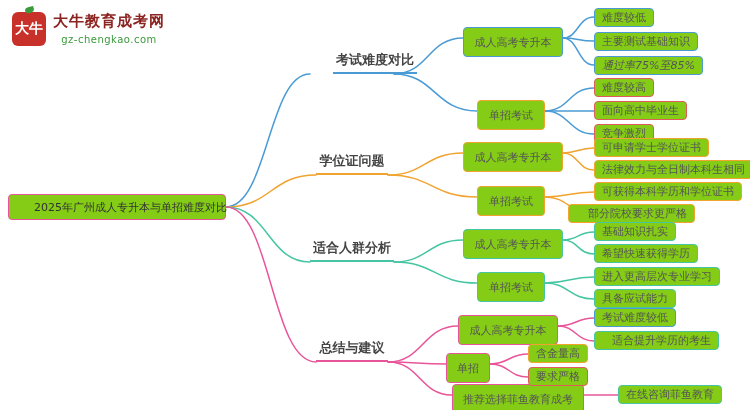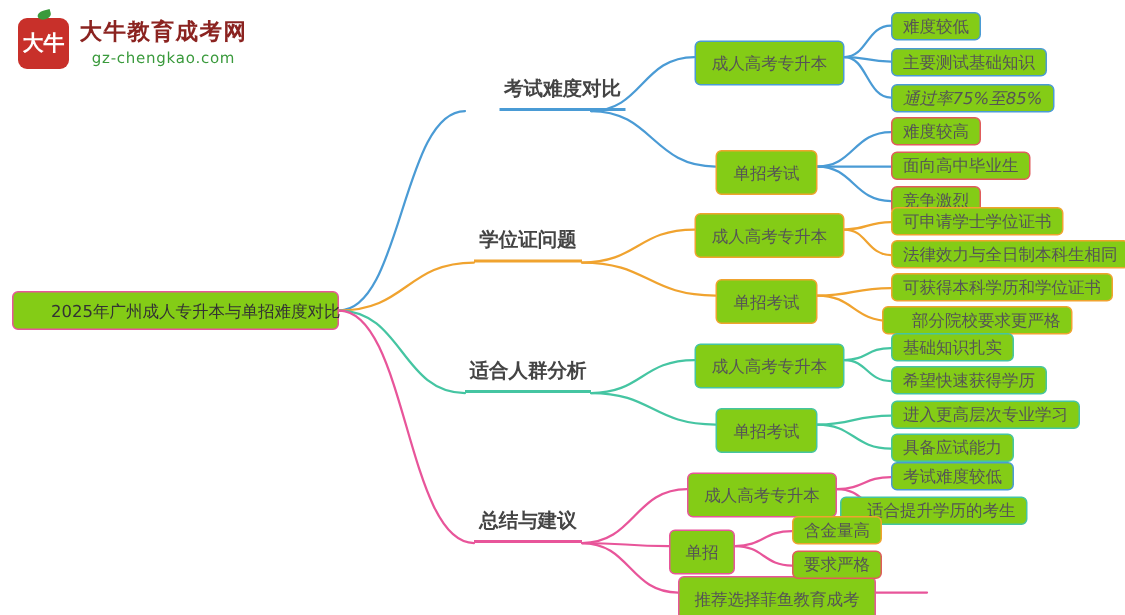--- a/index.html
+++ b/index.html
@@ -113,25 +113,26 @@
   <div class="box leaf" style="left: 594px; top: 8px; border-color: rgb(74, 155, 213);">难度较低</div>
   <div class="box leaf" style="left: 594px; top: 32px; border-color: rgb(74, 155, 213);">主要测试基础知识</div>
   <div class="box leaf" style="left: 594px; top: 56px; border-color: rgb(74, 155, 213); font-style: italic;">通过率75%至85%</div>
   <div class="box leaf" style="left: 594px; top: 78px; border-color: rgb(224, 92, 92);">难度较高</div>
   <div class="box leaf" style="left: 594px; top: 101px; border-color: rgb(224, 92, 92);">面向高中毕业生</div>
   <div class="box leaf" style="left: 594px; top: 124px; border-color: rgb(224, 92, 92);">竞争激烈</div>
 
   <div class="box leaf" style="left: 594px; top: 138px; border-color: rgb(240, 163, 47);">可申请学士学位证书</div>
   <div class="box leaf" style="left: 594px; top: 160px; border-color: rgb(240, 163, 47);">法律效力与全日制本科生相同</div>
   <div class="box leaf" style="left: 594px; top: 182px; border-color: rgb(240, 163, 47);">可获得本科学历和学位证书</div>
-  <div class="box leaf" style="left: 588px; top: 204px; border-color: rgb(240, 163, 47); padding-left: 19px;">部分院校要求更严格</div>
+  <div class="box leaf" style="left: 568px; top: 204px; border-color: rgb(240, 163, 47); padding-left: 19px;">部分院校要求更严格</div>
 
   <div class="box leaf" style="left: 594px; top: 222px; border-color: rgb(69, 197, 162);">基础知识扎实</div>
   <div class="box leaf" style="left: 594px; top: 244px; border-color: rgb(69, 197, 162);">希望快速获得学历</div>
   <div class="box leaf" style="left: 594px; top: 267px; border-color: rgb(69, 197, 162);">进入更高层次专业学习</div>
   <div class="box leaf" style="left: 594px; top: 289px; border-color: rgb(69, 197, 162);">具备应试能力</div>
 
   <div class="box leaf" style="left: 594px; top: 308px; border-color: rgb(74, 155, 213);">考试难度较低</div>
-  <div class="box leaf" style="left: 560px; top: 331px; border-color: rgb(69, 197, 162); padding-left: 17px;">适合提升学历的考生</div>
+  <div class="box leaf" style="left: 594px; top: 331px; border-color: rgb(69, 197, 162); padding-left: 17px;">适合提升学历的考生</div>
   <div class="box leaf" style="left: 528px; top: 344px; border-color: rgb(240, 163, 47);">含金量高</div>
   <div class="box leaf" style="left: 528px; top: 367px; border-color: rgb(224, 92, 92);">要求严格</div>
+  <div class="box leaf" style="left: 618px; top: 385px; border-color: rgb(69, 197, 162);">在线咨询菲鱼教育</div>
 
 </div>
 
 </body></html>

